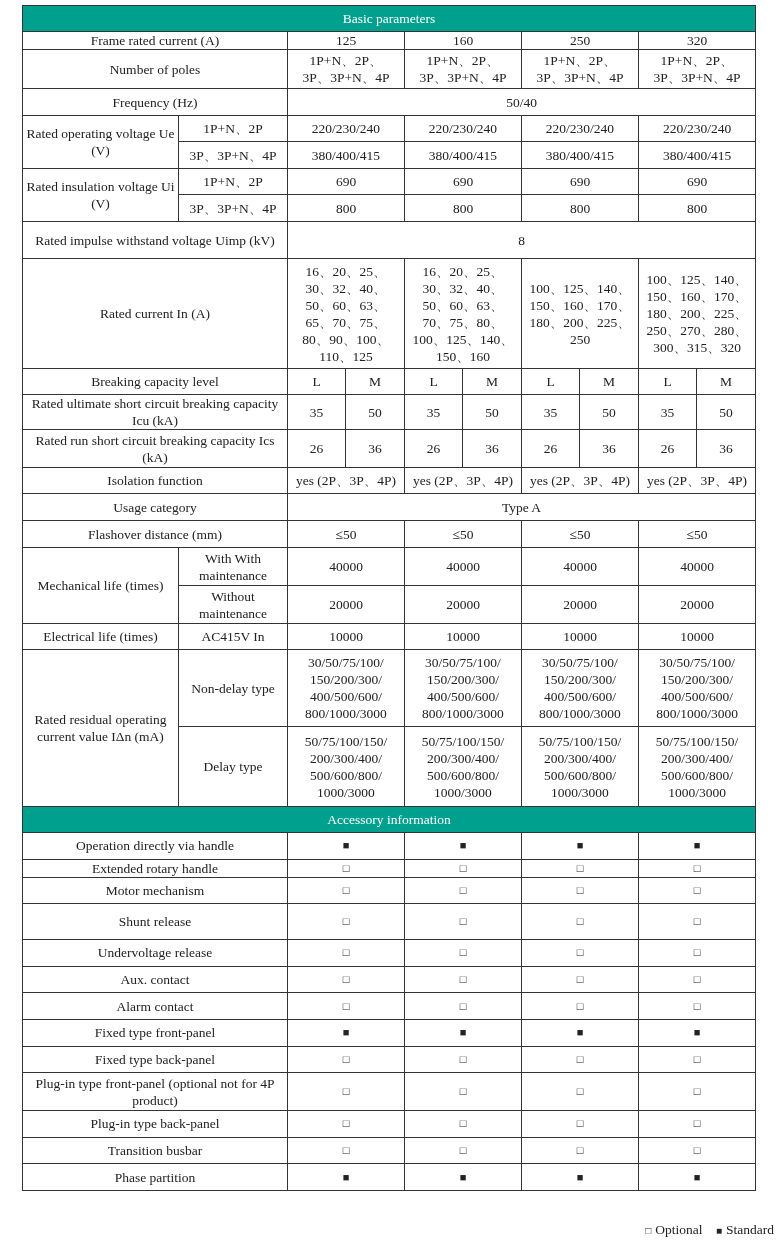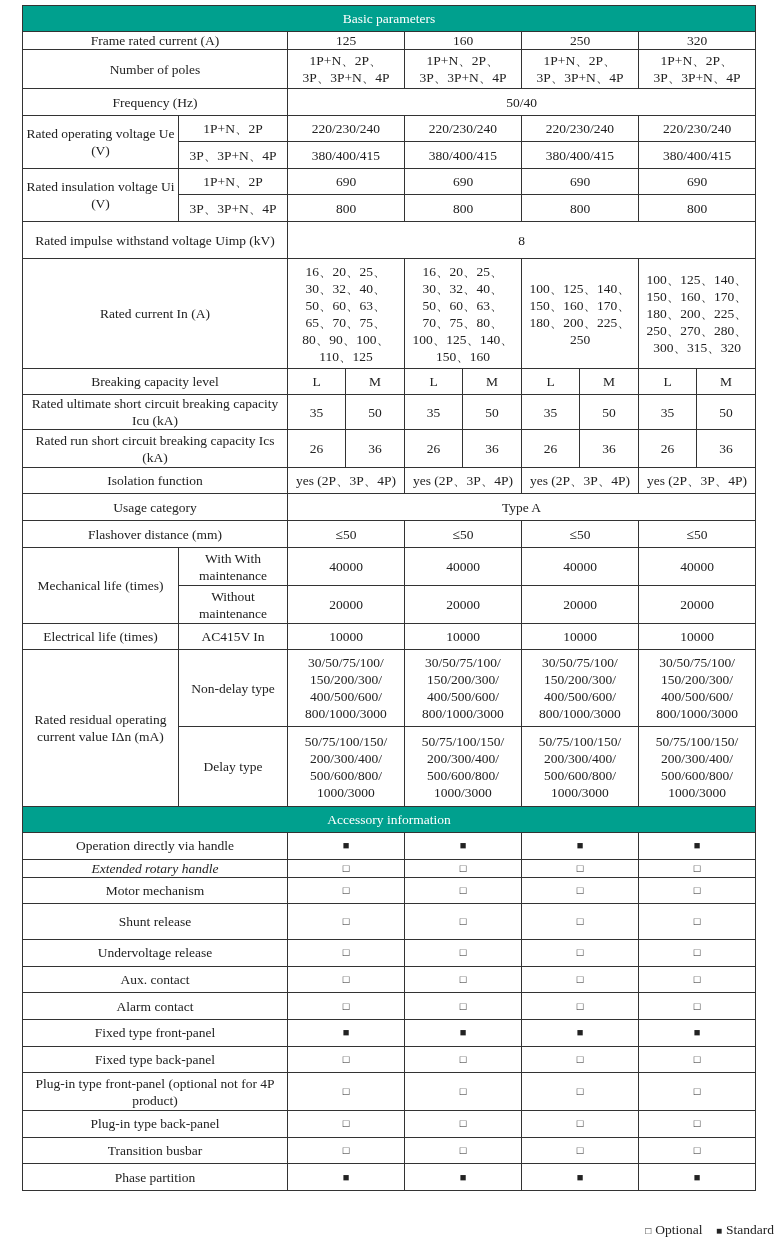--- a/index.html
+++ b/index.html
@@ -250,21 +250,21 @@
       </tr>
   </tbody>
   <tbody id="acc-body">
       <tr style="height: 26.6px;">
         <td colspan="2" class="lbl">Operation directly via handle</td>
         <td colspan="2" class="mk">■</td>
         <td colspan="2" class="mk">■</td>
         <td colspan="2" class="mk">■</td>
         <td colspan="2" class="mk">■</td>
       </tr>
-      <tr style="height: 14px; font-style: italic;">
+      <tr style="height: 14px;">
         <td colspan="2" class="lbl">Extended rotary handle</td>
         <td colspan="2" class="mk">□</td>
         <td colspan="2" class="mk">□</td>
         <td colspan="2" class="mk">□</td>
         <td colspan="2" class="mk">□</td>
       </tr>
       <tr style="height: 26.6px;">
         <td colspan="2" class="lbl">Motor mechanism</td>
         <td colspan="2" class="mk">□</td>
         <td colspan="2" class="mk">□</td>

